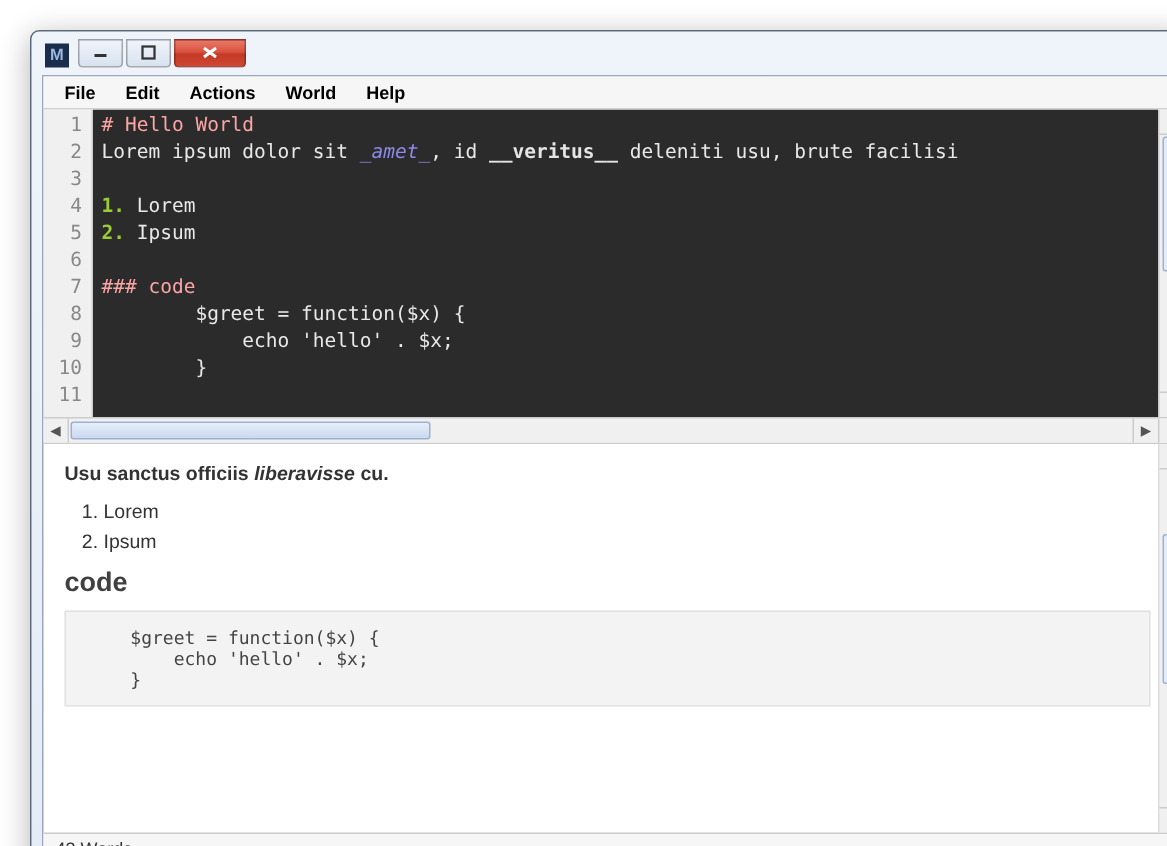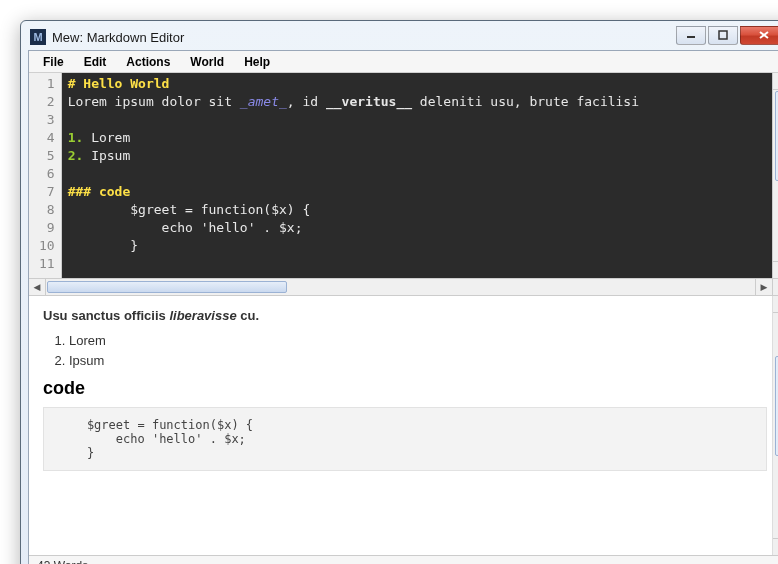--- a/index.html
+++ b/index.html
@@ -145,37 +145,37 @@
   font-size:9px;color:#555;cursor:pointer;
 }
 .h-scroll .arrow.right { border-right:none; border-left:1px solid #ccc; }
 .h-scroll .track { flex:1; position:relative; height:100%; }
 .h-scroll .thumb {
   position:absolute; top:2px; bottom:2px; left:1px; width:240px;
   background: linear-gradient(to bottom,#e6eef9,#cad9ef);
   border:1px solid #9bb2d4; border-radius:2px;
 }
 .h-scroll .corner { width:17px; height:100%; border-left:1px solid #ccc; background:#f0f0f0; }
-.tk-head { color:#fde047; font-weight:bold;margin-top:16px; }
+.tk-head { color:#fca5a5; font-weight:normal;margin-top:16px; }
 .tk-em { color:#8a8ae8; font-style:italic; }
 .tk-strong { color:#e5e5e5; font-weight:bold; }
 .tk-num { color:#9acd32; font-weight:bold; }
 .preview-pane {
   flex: 1;
   overflow: hidden;
   padding: 8px 22px 8px 14px;
   font-family: Arial, sans-serif;
   font-size: 13px;
   color: #333;
   position: relative;
 }
 .preview-pane p { margin: 4px 0 10px; font-weight: bold; }
 .preview-pane ol { margin: 6px 0 10px 26px; }
 .preview-pane ol li { margin: 5px 0; }
-.preview-pane h3 { font-size: 18px; font-weight:bold; margin: 10px 0 8px; color:#000000; }
+.preview-pane h3 { font-size: 18px; font-weight:bold; margin: 10px 0 8px; color:#404040; }
 .preview-pane pre {
   background: #f3f3f3;
   border: 1px solid #e2e2e2;
   padding: 10px 14px;
   font-family: Consolas, monospace;
   font-size: 12px;
   white-space: pre;
   color:#444;
   margin-top:6px;
 }
@@ -196,21 +196,20 @@
   background:#f6f6f6;
   display:flex;align-items:center;
 }
 </style>
 </head>
 <body>
 
 <div class="window">
   <div class="titlebar">
     <div class="app-icon">M</div>
-    <div class="title-text">Mew: Markdown Editor</div>
     <div class="win-controls">
       <div class="win-btn">
         <svg width="10" height="10">
             <line x1="1" y1="7" x2="9" y2="7" stroke="#333" stroke-width="2"></line>
           </svg>
       </div>
       <div class="win-btn">
         <svg width="10" height="10">
             <rect x="1" y="1" width="8" height="8" fill="none" stroke="#333" stroke-width="1.5"></rect>
           </svg>

